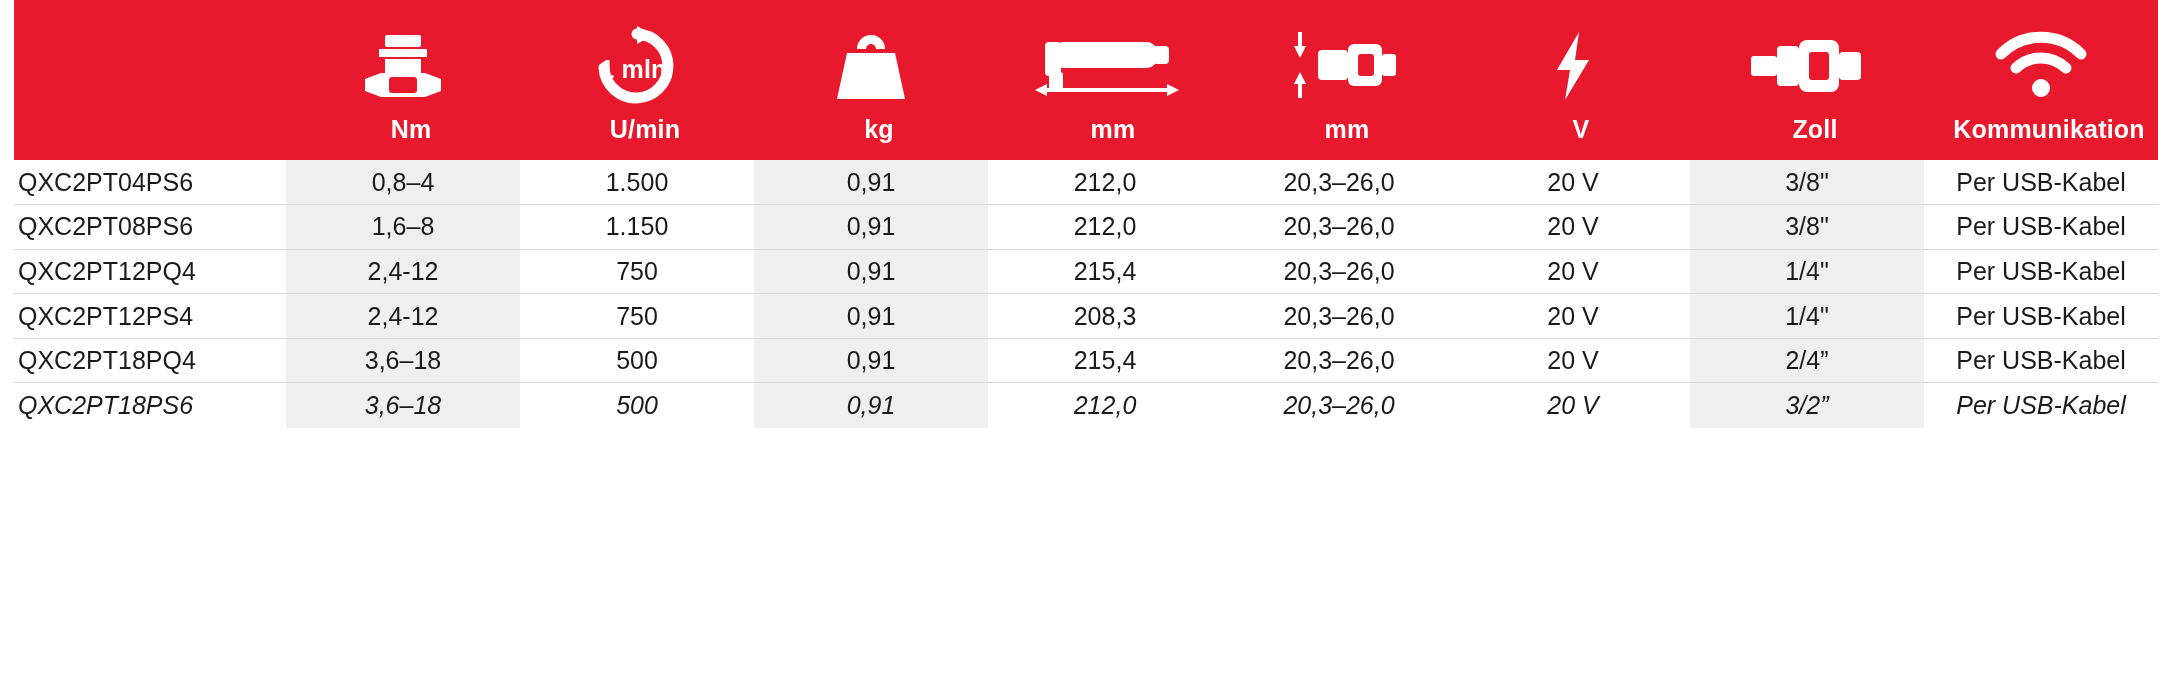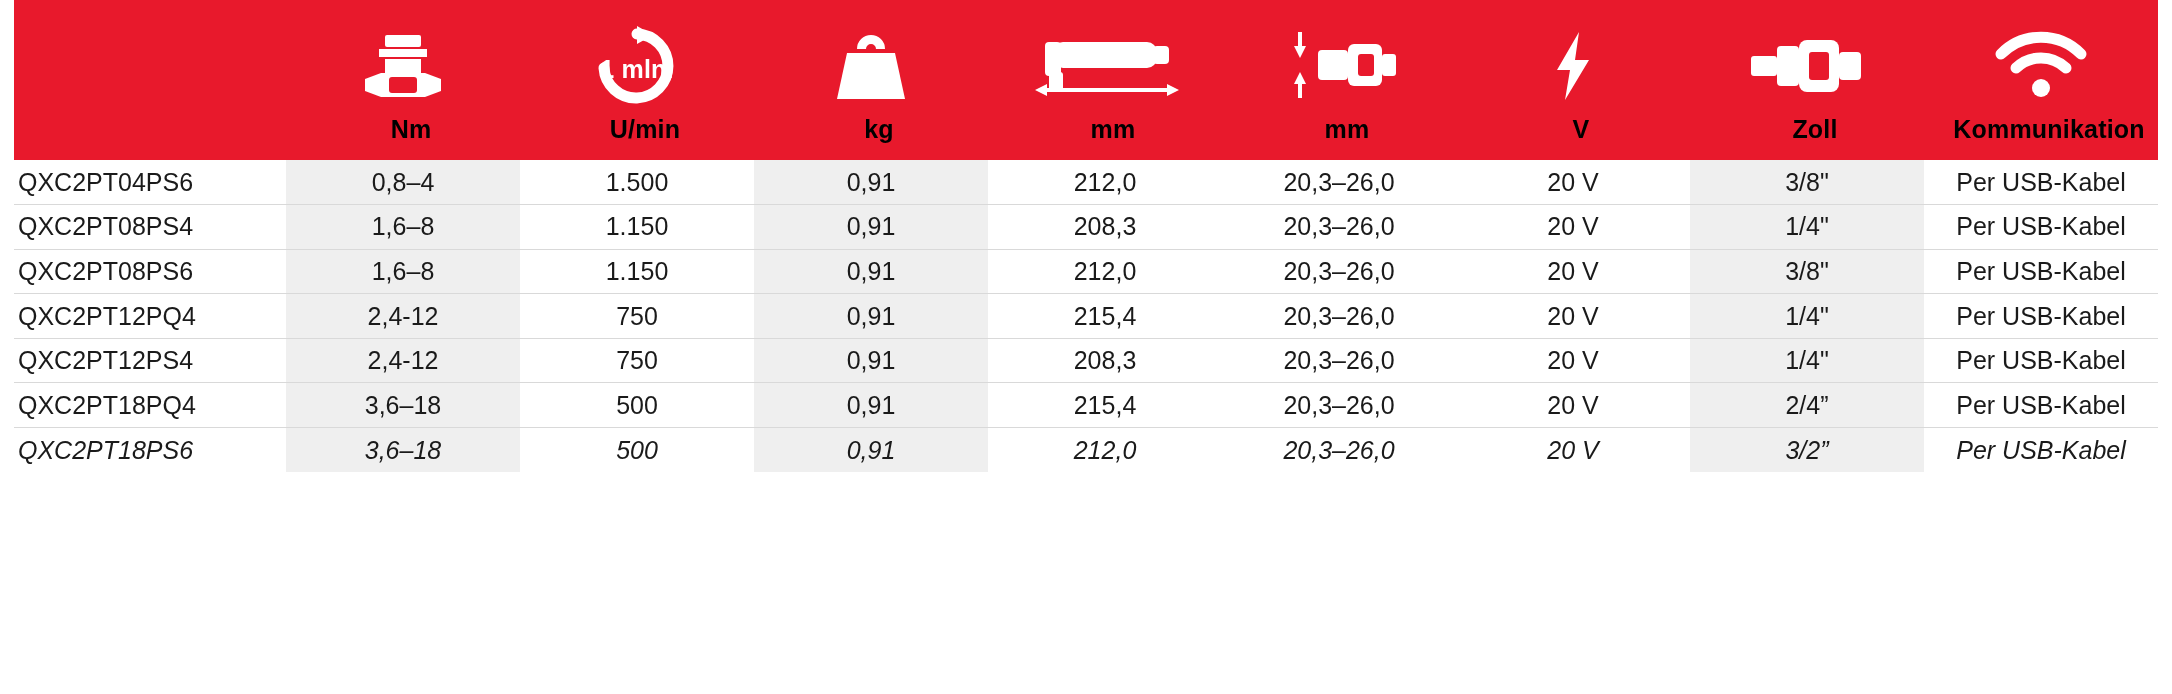--- a/index.html
+++ b/index.html
@@ -23,21 +23,21 @@
     border-collapse: collapse;
     table-layout: fixed;
   }
   
   thead tr.header-row {
     background: #e8192c;
     height: 160px;
   }
   thead th {
     background: #e8192c;
-    color: #000000;
+    color: #ffffff;
     text-align: left;
     vertical-align: bottom;
     padding: 0 0 18px 0;
     font-size: 25px;
     font-weight: bold;
     letter-spacing: 0.2px;
   }
   th.model-col-head {
     width: 272px;
   }
@@ -220,31 +220,20 @@
           <td class="shaded">0,8–4</td>
           <td class="">1.500</td>
           <td class="shaded">0,91</td>
           <td class="">212,0</td>
           <td class="">20,3–26,0</td>
           <td class="">20 V</td>
           <td class="shaded">3/8"</td>
           <td class="">Per USB-Kabel</td>
         </tr>
         <tr>
-          <td class="model ">QXC2PT08PS4</td>
-          <td class="shaded">1,6–8</td>
-          <td class="">1.150</td>
-          <td class="shaded">0,91</td>
-          <td class="">208,3</td>
-          <td class="">20,3–26,0</td>
-          <td class="">20 V</td>
-          <td class="shaded">1/4"</td>
-          <td class="">Per USB-Kabel</td>
-        </tr>
-        <tr>
           <td class="model ">QXC2PT08PS6</td>
           <td class="shaded">1,6–8</td>
           <td class="">1.150</td>
           <td class="shaded">0,91</td>
           <td class="">212,0</td>
           <td class="">20,3–26,0</td>
           <td class="">20 V</td>
           <td class="shaded">3/8"</td>
           <td class="">Per USB-Kabel</td>
         </tr>

